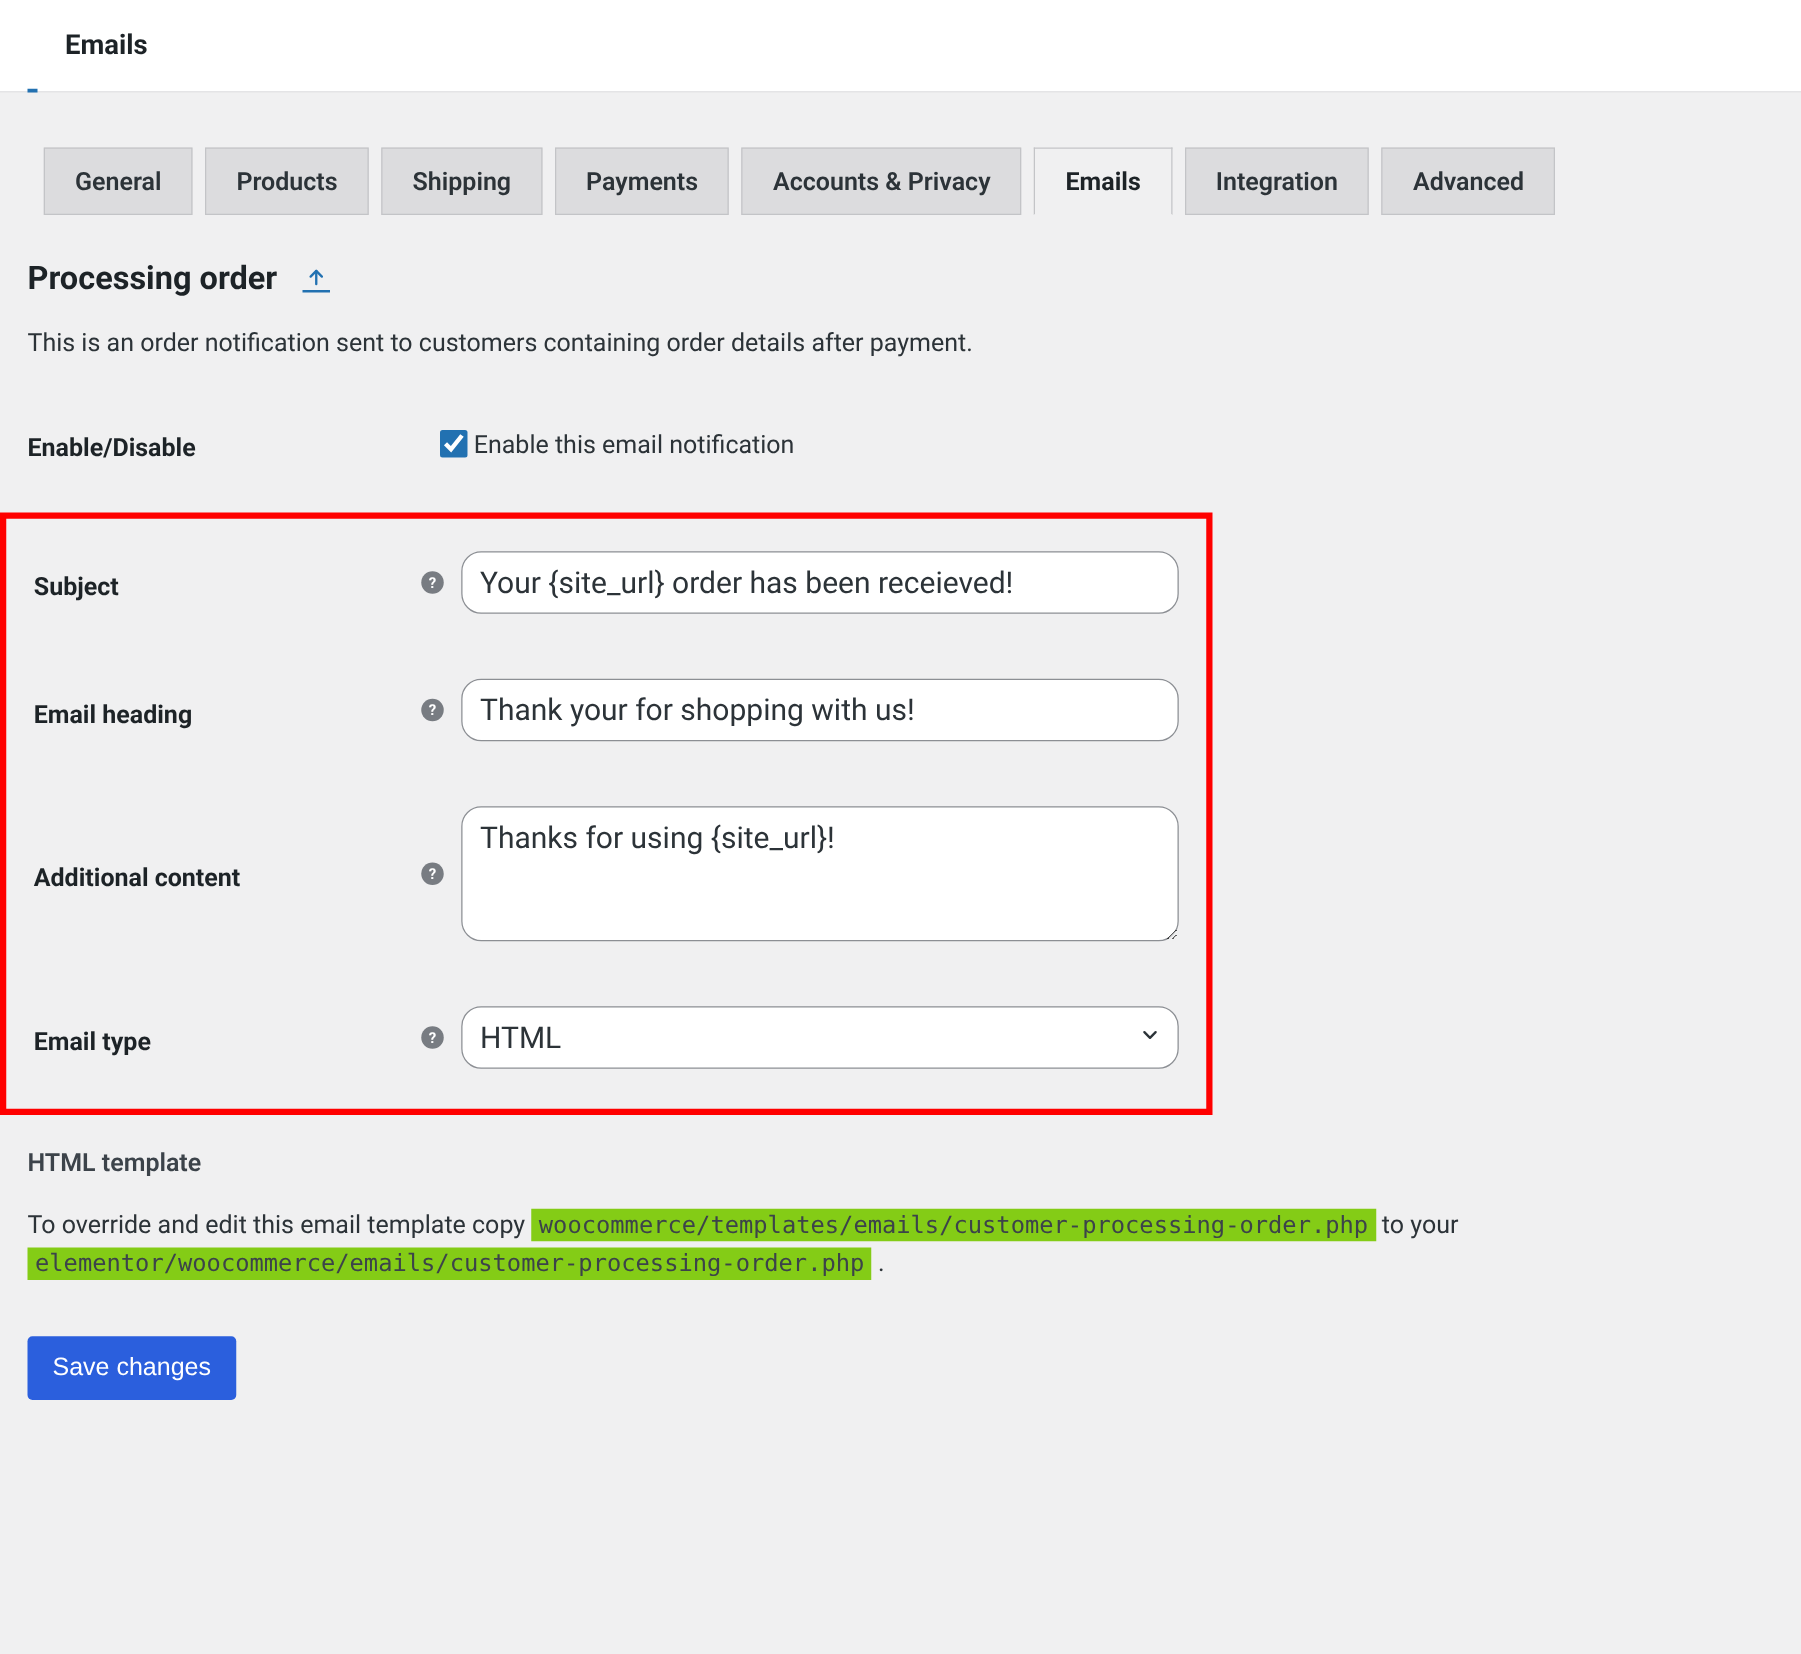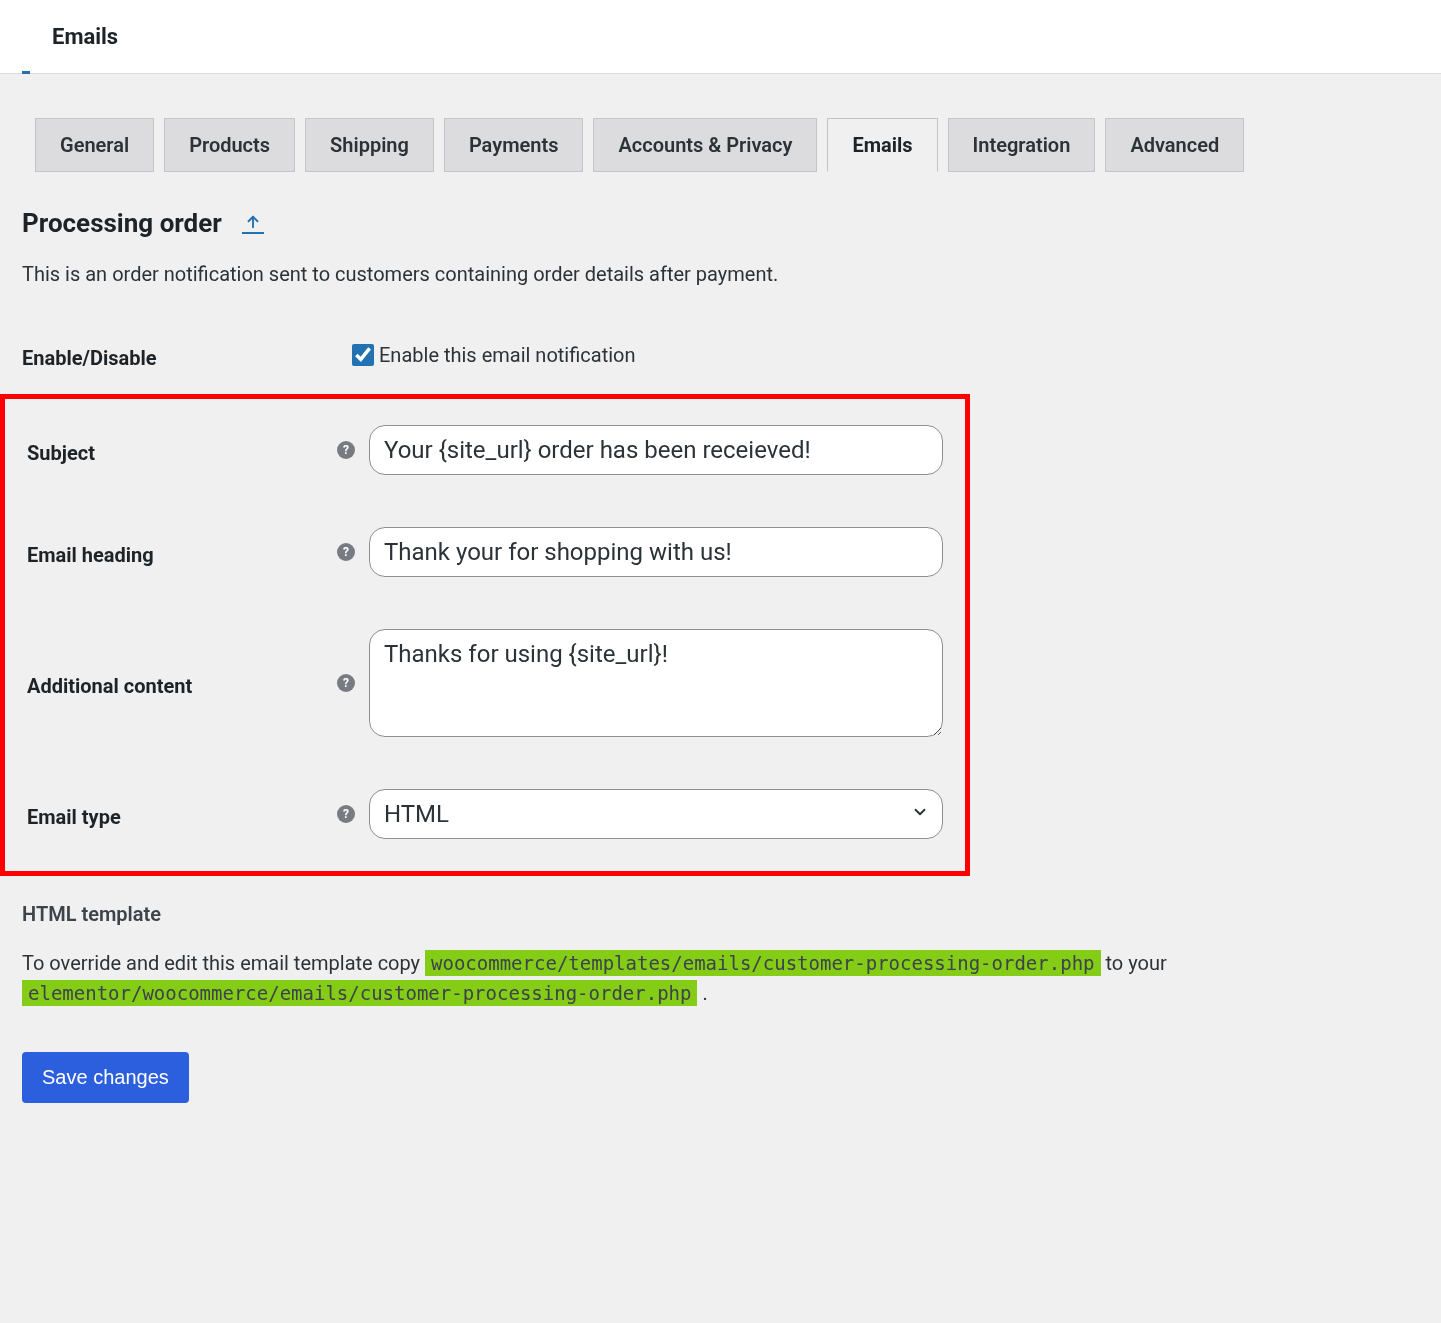--- a/index.html
+++ b/index.html
@@ -112,21 +112,21 @@
       height: 22px;
       cursor: pointer;
       accent-color: #2271b1;
     }
     .checkbox-label {
       font-size: 20px;
       color: #2c3338;
     }
     .highlight-box {
       border: 5px solid #ff0000;
-      margin-top: 24px;
+      margin-top: 40px;
       margin-left: -22px;
       padding: 18px 22px 32px 22px;
       width: 970px;
     }
     .highlight-box .form-row:first-child {
       margin-top: 8px;
     }
     .highlight-box .form-row {
       margin-top: 52px;
     }

